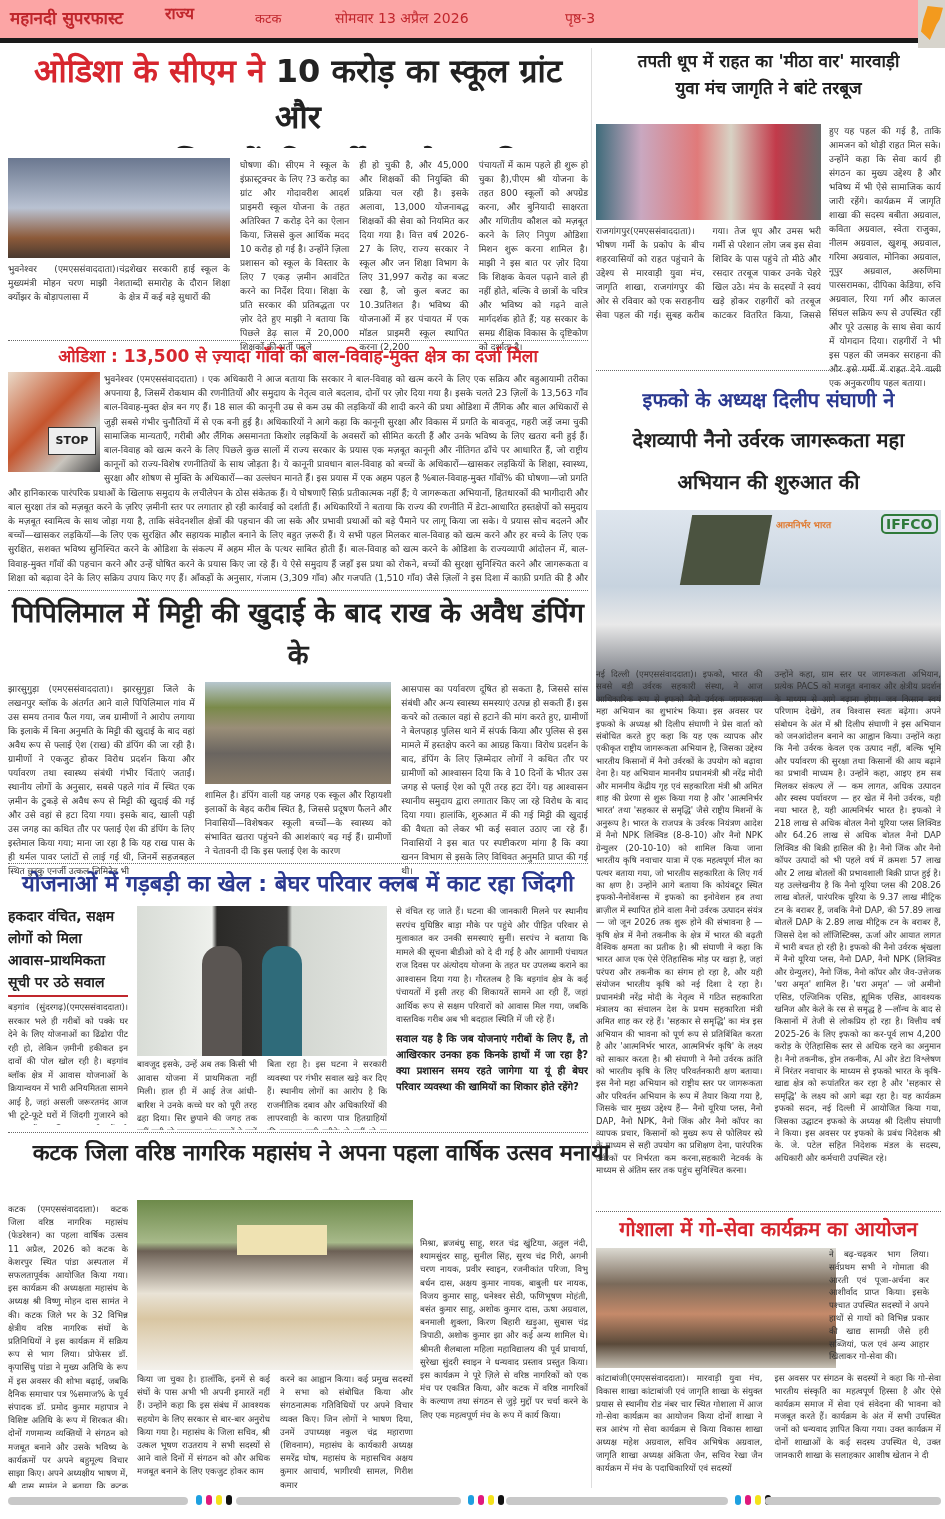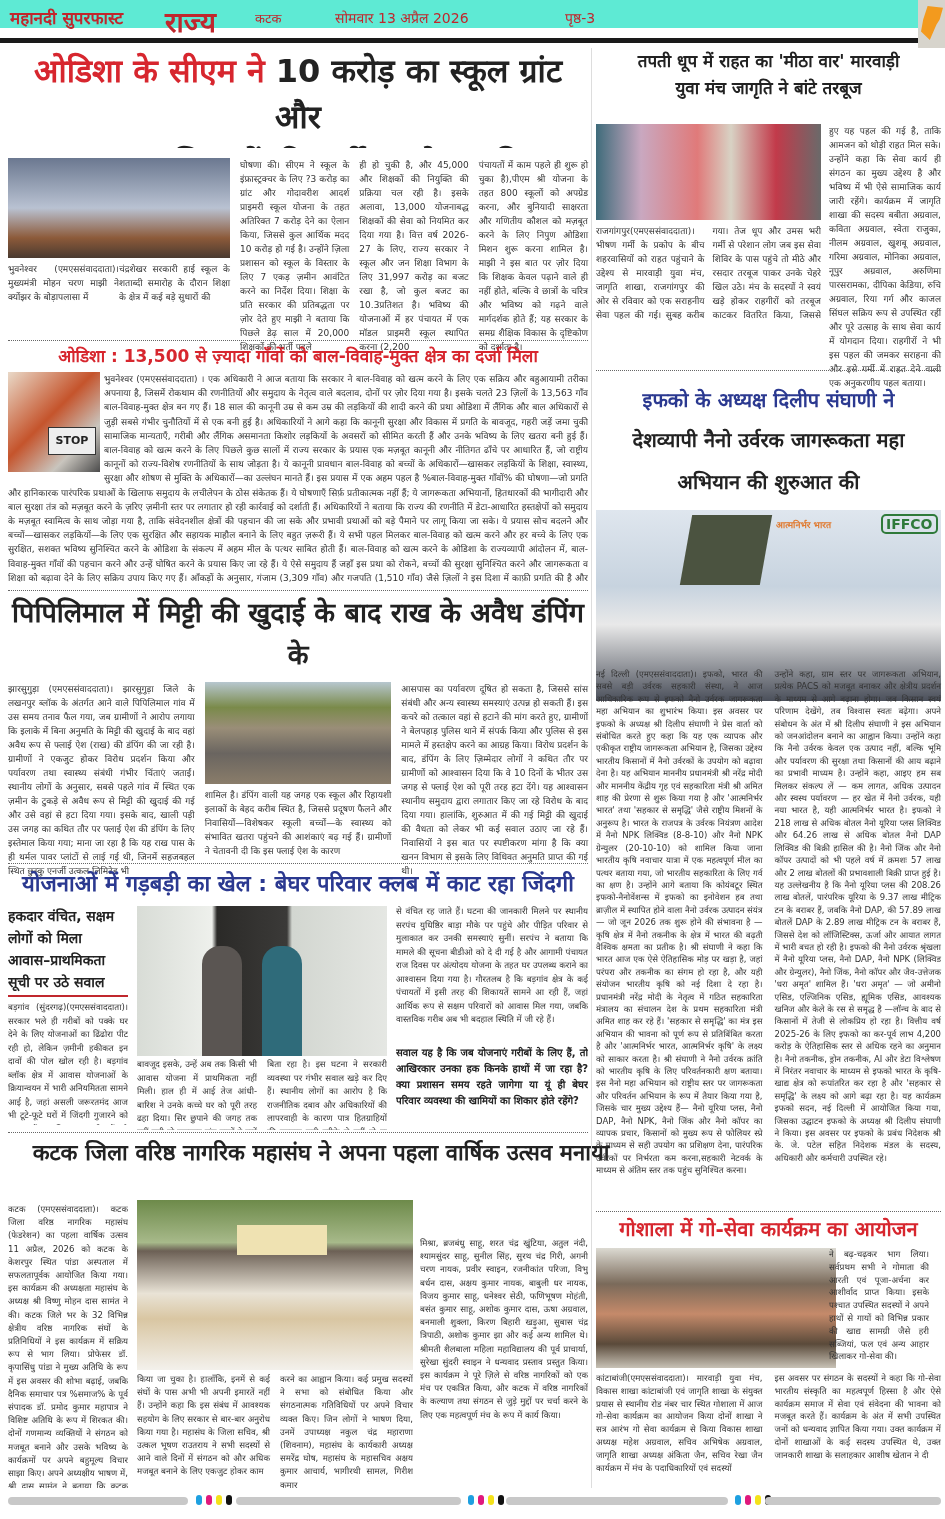--- a/index.html
+++ b/index.html
@@ -1,20 +1,20 @@
 <!DOCTYPE html>
 <html><head>
 <meta charset="utf-8">
 <style>
 *{box-sizing:border-box;margin:0;padding:0}
 body{width:945px;height:1519px;background:#fff;font-family:"DejaVu Sans",sans-serif;color:#222;position:relative;overflow:hidden}
 .masthead{position:absolute;left:0;top:0;width:945px;height:45px}
-.mh-band{position:absolute;left:0;top:0;width:920px;height:28px;background:#5eead4;display:flex;align-items:center;color:#c0272d}
+.mh-band{position:absolute;left:0;top:0;width:920px;height:38px;background:#fca5a5;display:flex;align-items:center;color:#c0272d}
 .mh-band .paper{position:absolute;left:10px;top:6px;font-size:17px;font-weight:bold}
-.mh-band .section{position:absolute;left:165px;top:2px;font-size:28px;font-weight:bold}
+.mh-band .section{position:absolute;left:165px;top:2px;font-size:16px;font-weight:bold}
 .mh-band .city{position:absolute;left:255px;top:9px;font-size:13px}
 .mh-band .date{position:absolute;left:335px;top:8px;font-size:14px}
 .mh-band .page{position:absolute;left:565px;top:8px;font-size:14px}
 .mh-rule{position:absolute;left:0;top:38px;width:920px;height:5px;background:#1a1a1a}
 .map-box{position:absolute;left:918px;top:0;width:27px;height:48px;background:#d7d4cc}
 .map-shape{position:absolute;left:3px;top:6px;width:22px;height:34px;background:#f39a1e;clip-path:polygon(30% 0,100% 5%,85% 40%,70% 55%,40% 100%,0 75%,10% 40%)}
 .block{position:absolute;overflow:hidden}
 .hl{text-align:center;font-weight:bold;line-height:1.25}
 .red{color:#d7262e}
 .blue{color:#2b3990}
@@ -100,21 +100,21 @@
 <div class="photo" style="left:137px;top:906px;width:250px;height:150px;background:linear-gradient(90deg,#d8dcd6 0%,#eef0ec 30%,#2b2a28 32%,#3b3a38 60%,#d2d6d0 62%,#e5e7e3 100%);">
   <div style="position:absolute;left:65px;top:40px;width:40px;height:110px;background:#5a5552;border-radius:18px 18px 0 0;"></div>
   <div style="position:absolute;left:125px;top:40px;width:40px;height:110px;background:#2f6b7a;border-radius:18px 18px 0 0;"></div>
 </div>
 <div class="block" style="left:137px;top:1058px;width:250px;height:72px;display:flex;gap:10px;">
   <p class="body" style="flex:1;font-size:8.6px;line-height:13.5px;">बावजूद इसके, उन्हें अब तक किसी भी आवास योजना में प्राथमिकता नहीं मिली। हाल ही में आई तेज आंधी-बारिश ने उनके कच्चे घर को पूरी तरह ढहा दिया। सिर छुपाने की जगह तक नहीं बची तो मजबूरन गांव वालों ने उन्हें अस्थायी रूप से क्लब भवन में शरण दी। आज यह परिवार उसी क्लब घर में अपना जीवन</p>
   <p class="body" style="flex:1;font-size:8.6px;line-height:13.5px;">बिता रहा है। इस घटना ने सरकारी व्यवस्था पर गंभीर सवाल खड़े कर दिए हैं। स्थानीय लोगों का आरोप है कि राजनीतिक दबाव और अधिकारियों की लापरवाही के कारण पात्र हितग्राहियों की पहचान सही तरीके से नहीं हो पा रही है। यही वजह है कि जो परिवार वास्तव में गरीब हैं, वे योजनाओं</p>
 </div>
 <div class="block" style="left:396px;top:905px;width:192px;height:225px;">
   <p class="body" style="font-size:8.6px;line-height:13.5px;">से वंचित रह जाते हैं। घटना की जानकारी मिलने पर स्थानीय सरपंच युधिष्ठिर बाड़ा मौके पर पहुंचे और पीड़ित परिवार से मुलाकात कर उनकी समस्याएं सुनीं। सरपंच ने बताया कि मामले की सूचना बीडीओ को दे दी गई है और आगामी पंचायत राज दिवस पर अंत्योदय योजना के तहत घर उपलब्ध कराने का आश्वासन दिया गया है। गौरतलब है कि बड़गांव क्षेत्र के कई पंचायतों में इसी तरह की शिकायतें सामने आ रही हैं, जहां आर्थिक रूप से सक्षम परिवारों को आवास मिल गया, जबकि वास्तविक गरीब अब भी बदहाल स्थिति में जी रहे हैं।</p>
-  <p class="caption" style="margin-top:18px;text-align:justify;">सवाल यह है कि जब योजनाएं गरीबों के लिए हैं, तो आखिरकार उनका हक किनके हाथों में जा रहा है? क्या प्रशासन समय रहते जागेगा या यूं ही बेघर परिवार व्यवस्था की खामियों का शिकार होते रहेंगे?</p>
+  <p class="caption" style="margin-top:4px;text-align:justify;">सवाल यह है कि जब योजनाएं गरीबों के लिए हैं, तो आखिरकार उनका हक किनके हाथों में जा रहा है? क्या प्रशासन समय रहते जागेगा या यूं ही बेघर परिवार व्यवस्था की खामियों का शिकार होते रहेंगे?</p>
 </div>
 <div class="dotted" style="left:8px;top:1132px;width:580px;"></div>
 
 <div class="hl dark" style="position:absolute;left:8px;top:1135px;width:580px;font-size:22px;line-height:36px;margin-left:23px;">कटक जिला वरिष्ठ नागरिक महासंघ ने अपना पहला वार्षिक उत्सव मनाया</div>
 <div class="block" style="left:8px;top:1203px;width:120px;height:285px;">
   <p class="body" style="font-size:8.6px;line-height:13.2px;">कटक (एमएससंवाददाता)। कटक जिला वरिष्ठ नागरिक महासंघ (फेडरेशन) का पहला वार्षिक उत्सव 11 अप्रैल, 2026 को कटक के केशरपुर स्थित पांडा अस्पताल में सफलतापूर्वक आयोजित किया गया। इस कार्यक्रम की अध्यक्षता महासंघ के अध्यक्ष श्री विष्णु मोहन दास सामंत ने की। कटक जिले भर के 32 विभिन्न क्षेत्रीय वरिष्ठ नागरिक संघों के प्रतिनिधियों ने इस कार्यक्रम में सक्रिय रूप से भाग लिया। प्रोफेसर डॉ. कृपासिंधु पांडा ने मुख्य अतिथि के रूप में इस अवसर की शोभा बढ़ाई, जबकि दैनिक समाचार पत्र %समाज% के पूर्व संपादक डॉ. प्रमोद कुमार महापात्र ने विशिष्ट अतिथि के रूप में शिरकत की। दोनों गणमान्य व्यक्तियों ने संगठन को मजबूत बनाने और उसके भविष्य के कार्यक्रमों पर अपने बहुमूल्य विचार साझा किए। अपने अध्यक्षीय भाषण में, श्री दास सामंत ने बताया कि कटक जिले में अब तक 60 वरिष्ठ नागरिक संघों का गठन</p>
 </div>
 <div class="photo" style="left:137px;top:1200px;width:276px;height:170px;background:linear-gradient(180deg,#6d8a4a 0%,#a7b98a 25%,#6c6055 30%,#e9e3d6 55%,#d9c6a2 70%,#f3f1ec 100%);">
   <div style="position:absolute;left:100px;top:25px;width:90px;height:30px;background:#efe2b2;"></div>
 </div>

